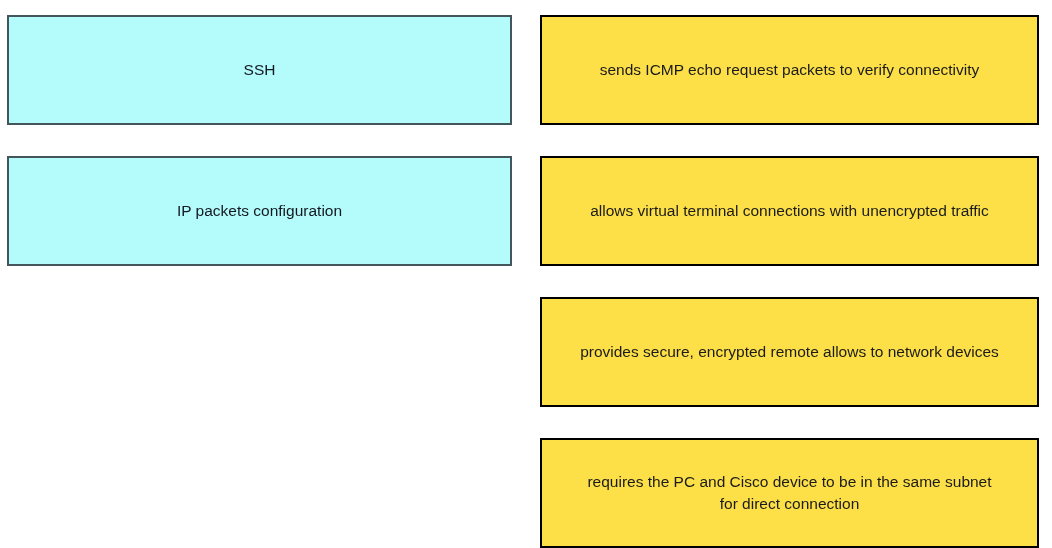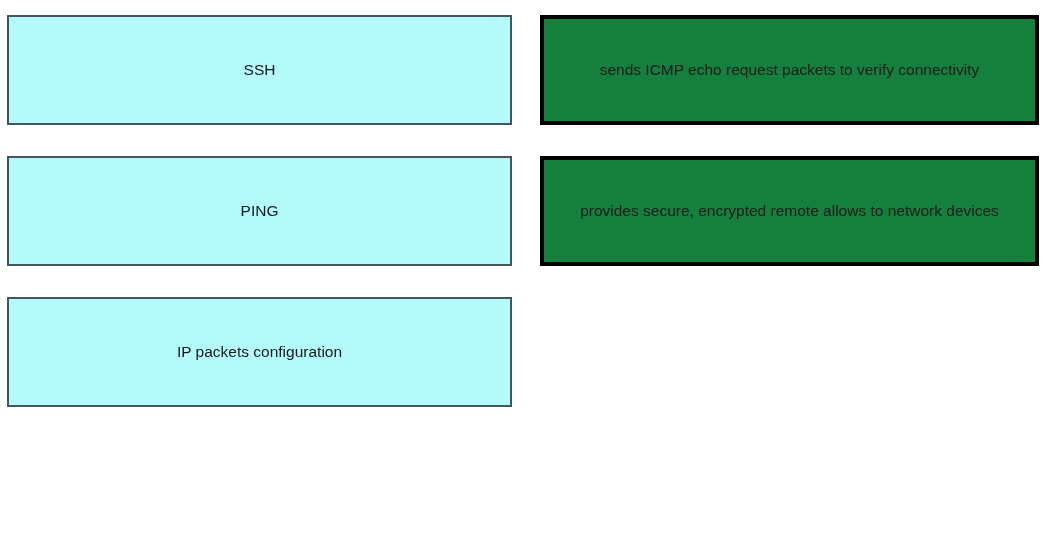--- a/index.html
+++ b/index.html
@@ -50,22 +50,22 @@
     color: #141820;
   }
   .card:last-child {
     margin-bottom: 0;
   }
   .card-term {
     background: #b4fcfc;
     border: 2px solid #44565b;
   }
   .card-def {
-    background: #15803d;
-    border: 4px solid #000000;
+    background: #fde047;
+    border: 2px solid #000000;
     color: #1b1b1b;
   }
   .card-text {
     display: block;
     max-width: 100%;
   }
   .card-def .card-text {
     max-width: 420px;
   }
 </style>
@@ -74,37 +74,40 @@
 
 <div class="board">
 
   <div class="column column-left">
 
     <div class="card card-term">
       <span class="card-text">SSH</span>
     </div>
 
 
-    <div class="card card-term">
-      <span class="card-text">PING</span>
-    </div>
 
     <div class="card card-term">
       <span class="card-text">IP packets configuration</span>
     </div>
 
   </div>
 
   <div class="column column-right">
 
     <div class="card card-def">
       <span class="card-text">sends ICMP echo request packets to verify connectivity</span>
     </div>
 
+    <div class="card card-def">
+      <span class="card-text">allows virtual terminal connections with unencrypted traffic</span>
+    </div>
 
     <div class="card card-def">
       <span class="card-text">provides secure, encrypted remote allows to network devices</span>
     </div>
 
+    <div class="card card-def">
+      <span class="card-text">requires the PC and Cisco device to be in the same subnet for direct connection</span>
+    </div>
 
   </div>
 
 </div>
 
 </body></html>

